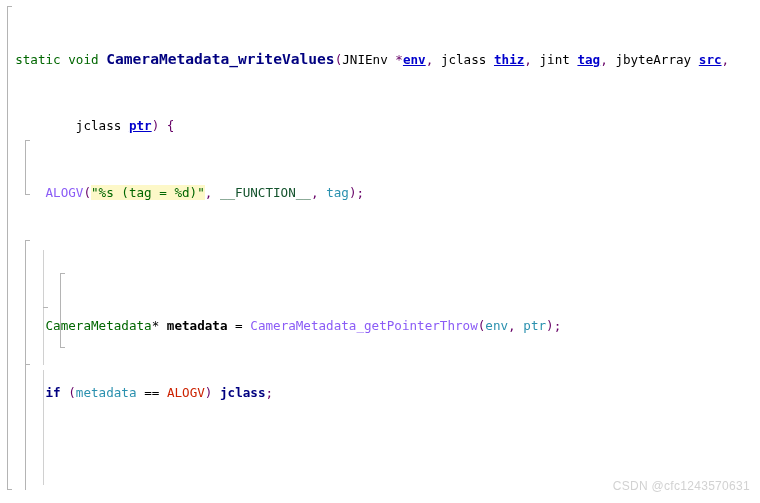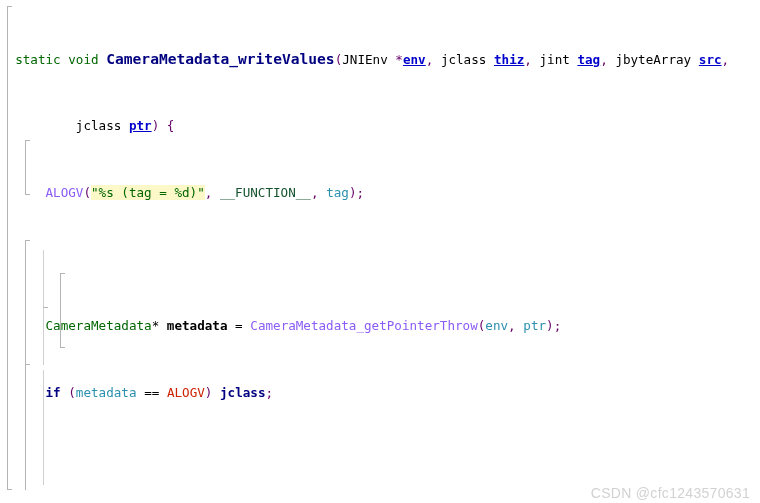--- a/index.html
+++ b/index.html
@@ -75,23 +75,23 @@
   .guide-light {
     position: absolute;
     background: #d0d0d0;
     width: 1px;
   }
 
   
   #watermark {
     position: absolute;
     right: 10px;
-    bottom: 2px;
+    bottom: 10px;
     font-family: "Liberation Sans", sans-serif;
-    font-size: 14px;
+    font-size: 12px;
     color: #d2d2d2;
     letter-spacing: 0.3px;
     user-select: none;
   }
 </style>
 </head>
 <body>
 
 <div id="editor">
 

